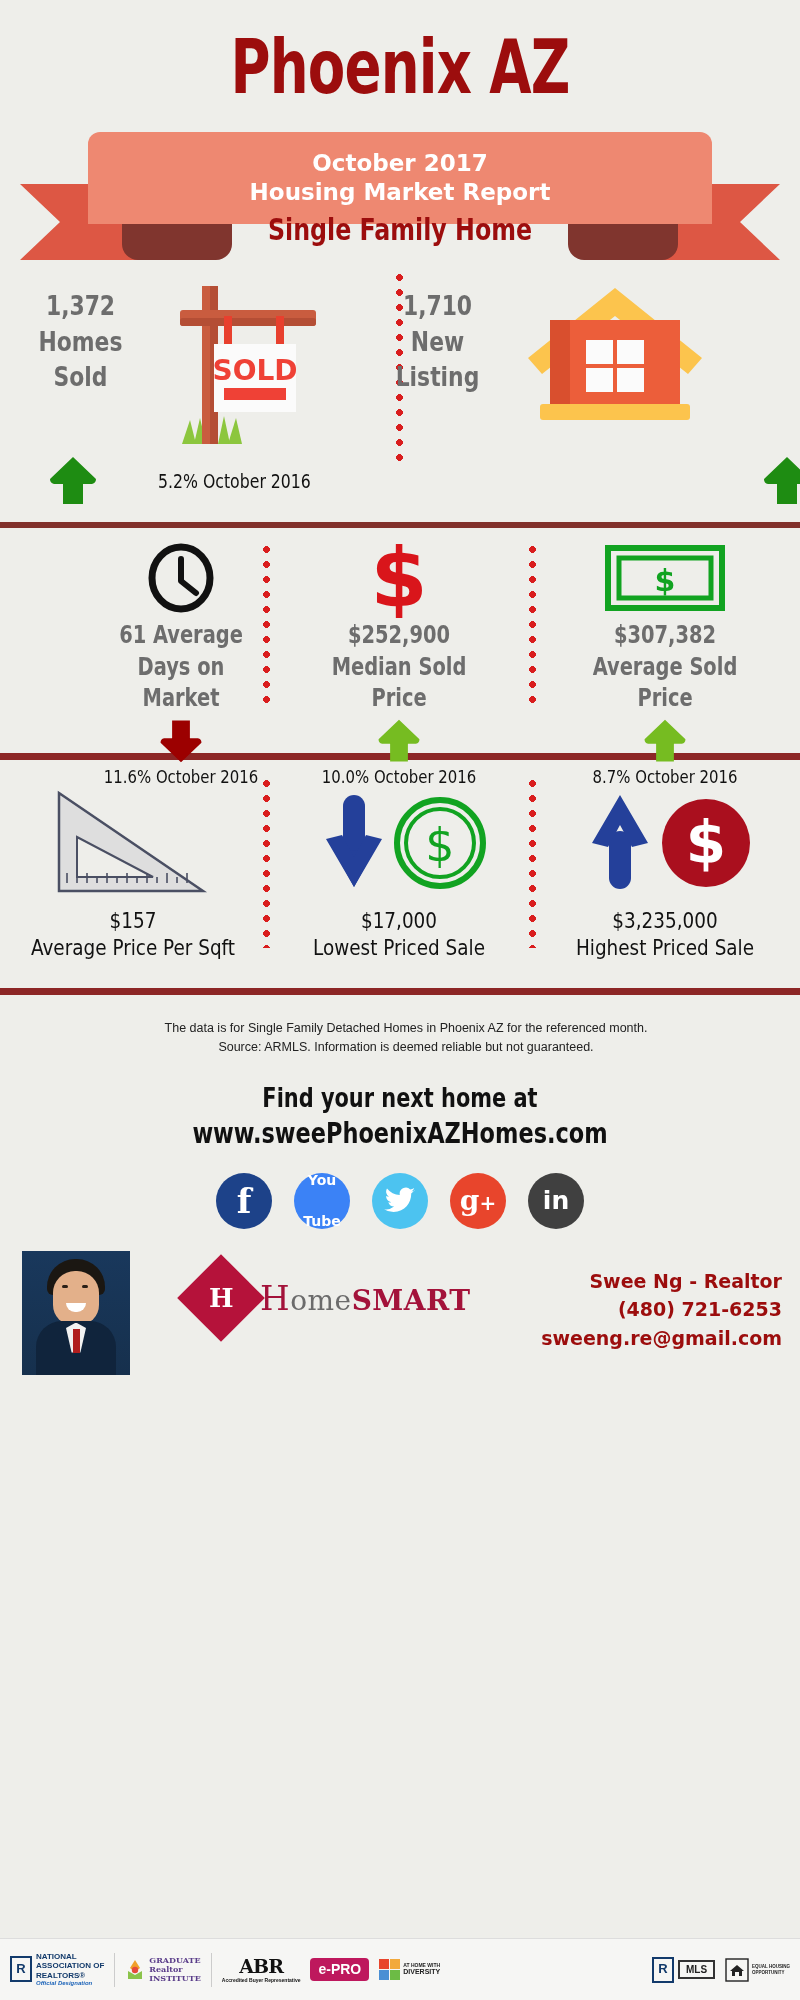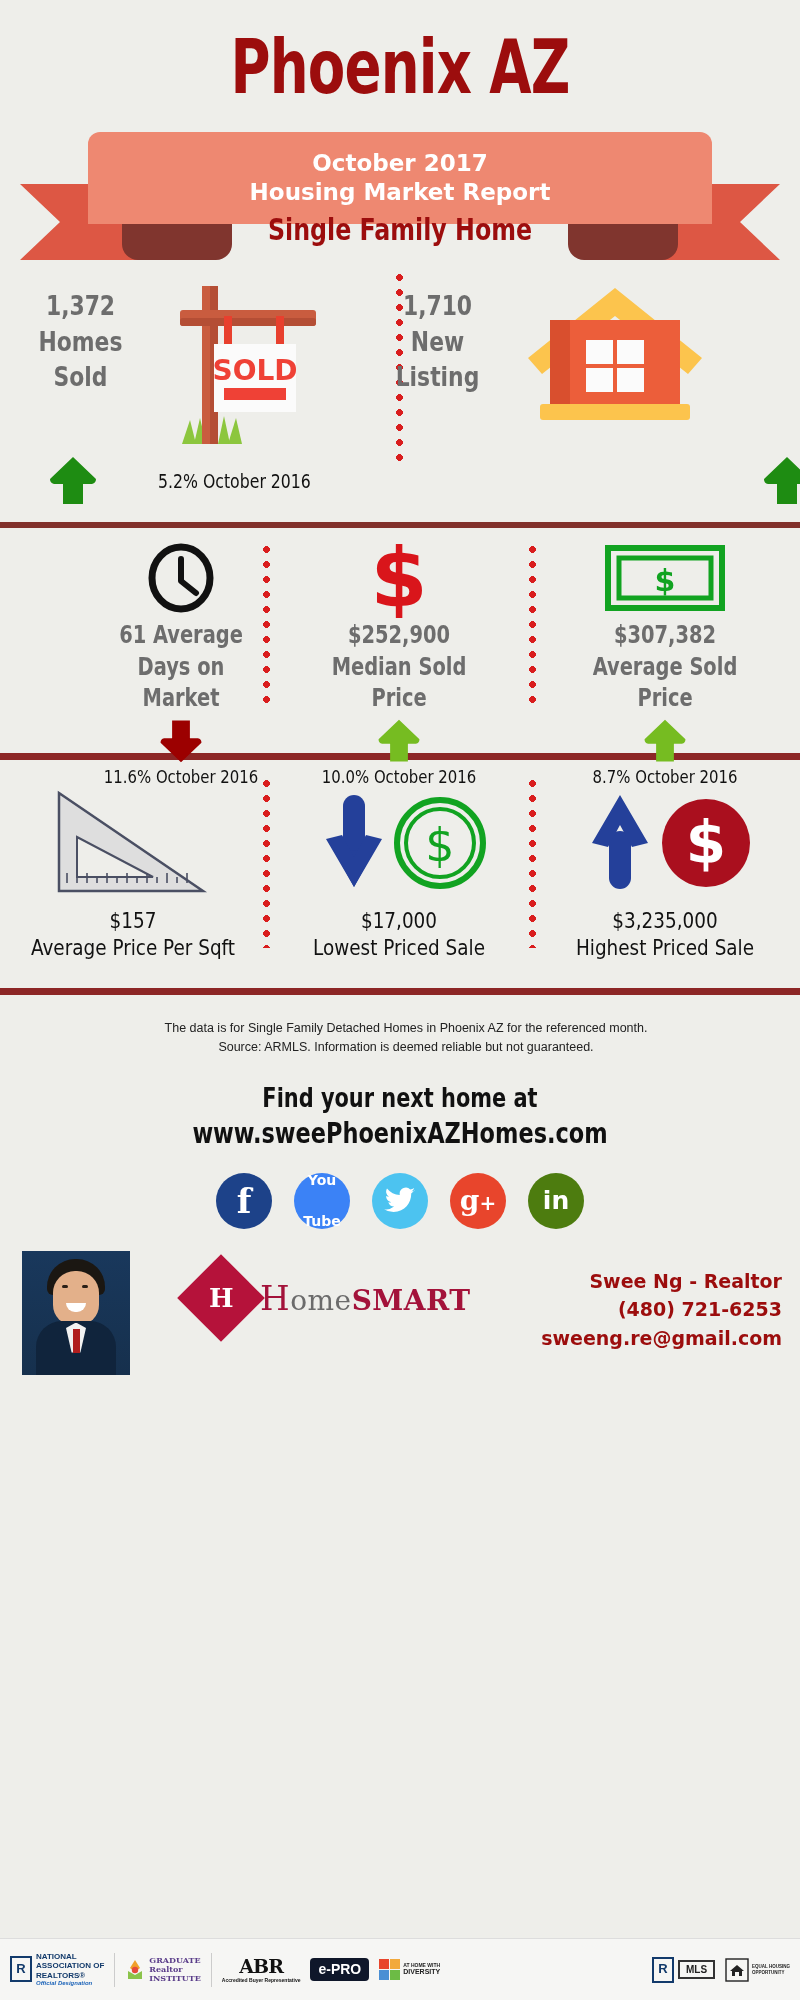--- a/index.html
+++ b/index.html
@@ -185,21 +185,21 @@
     background:#f6f6f4; border-top:1px solid #ddd;
     display:flex; align-items:center; padding:0 10px; gap:10px; }
   .lg { display:flex; align-items:center; justify-content:center;
     font-size:8px; text-align:center; line-height:1.15; }
   .lg-nar { color:#123a6b; font-weight:bold; gap:4px; }
   .lg-nar .box { width:22px; height:26px; border:2px solid #123a6b; display:flex;
     align-items:center; justify-content:center; font-size:13px; }
   .vline { width:1px; height:34px; background:#ccc; }
   .lg-gri { color:#5a3d8a; font-weight:bold; }
   .lg-abr { color:#111; font-weight:bold; }
-  .lg-epro { background:#0f172a; color:#fff; font-weight:bold; font-size:14px;
+  .lg-epro { background:#be185d; color:#fff; font-weight:bold; font-size:14px;
     padding:3px 8px; border-radius:4px; }
   .lg-div { display:grid; grid-template-columns:10px 10px; grid-template-rows:10px 10px; gap:1px; }
   .lg-mls { border:2px solid #333; padding:2px 6px; font-weight:bold; font-size:10px; color:#222; }
   .lg-eho { color:#222; font-weight:bold; }
 </style>
 </head>
 <body>
 
 <div class="page">
 
@@ -453,21 +453,21 @@
       <span style="font-family:'DejaVu Sans',sans-serif;font-size:14px;">Tube</span>
     </div>
     <div class="soc" style="background:#4cc3f0;">
       <svg width="32" height="28" viewBox="0 0 32 28">
         <path d="M31 3.4c-1.1.5-2.3.8-3.6 1A6.3 6.3 0 0 0 30.2.9c-1.2.7-2.5 1.2-3.9 1.5A6.2 6.2 0 0 0 15.8 8 17.6 17.6 0 0 1 3 1.5a6.2 6.2 0 0 0 1.9 8.3 6.1 6.1 0 0 1-2.8-.8v.1c0 3 2.1 5.5 5 6.1a6.3 6.3 0 0 1-2.8.1 6.2 6.2 0 0 0 5.8 4.3A12.5 12.5 0 0 1 0 22.2a17.6 17.6 0 0 0 9.5 2.8c11.4 0 17.7-9.5 17.7-17.7v-.8c1.2-.9 2.2-2 3-3.2z" fill="#fff"></path>
       </svg>
     </div>
     <div class="soc" style="background:#e8452c;">
       <span style="font-family:'DejaVu Serif',serif;font-size:28px;line-height:1;">g<span style="font-size:20px;">+</span></span>
     </div>
-    <div class="soc" style="background:#4d7c0f;">
+    <div class="soc" style="background:#404040;">
       <span style="font-family:'DejaVu Sans',sans-serif;font-size:25px;line-height:1;">in</span>
     </div>
   </div>
 
   <div class="agent">
     <div class="portrait">
       <div class="pt-hair"></div>
       <div class="pt-face"></div>
       <div class="pt-eye l"></div>
       <div class="pt-eye r"></div>

